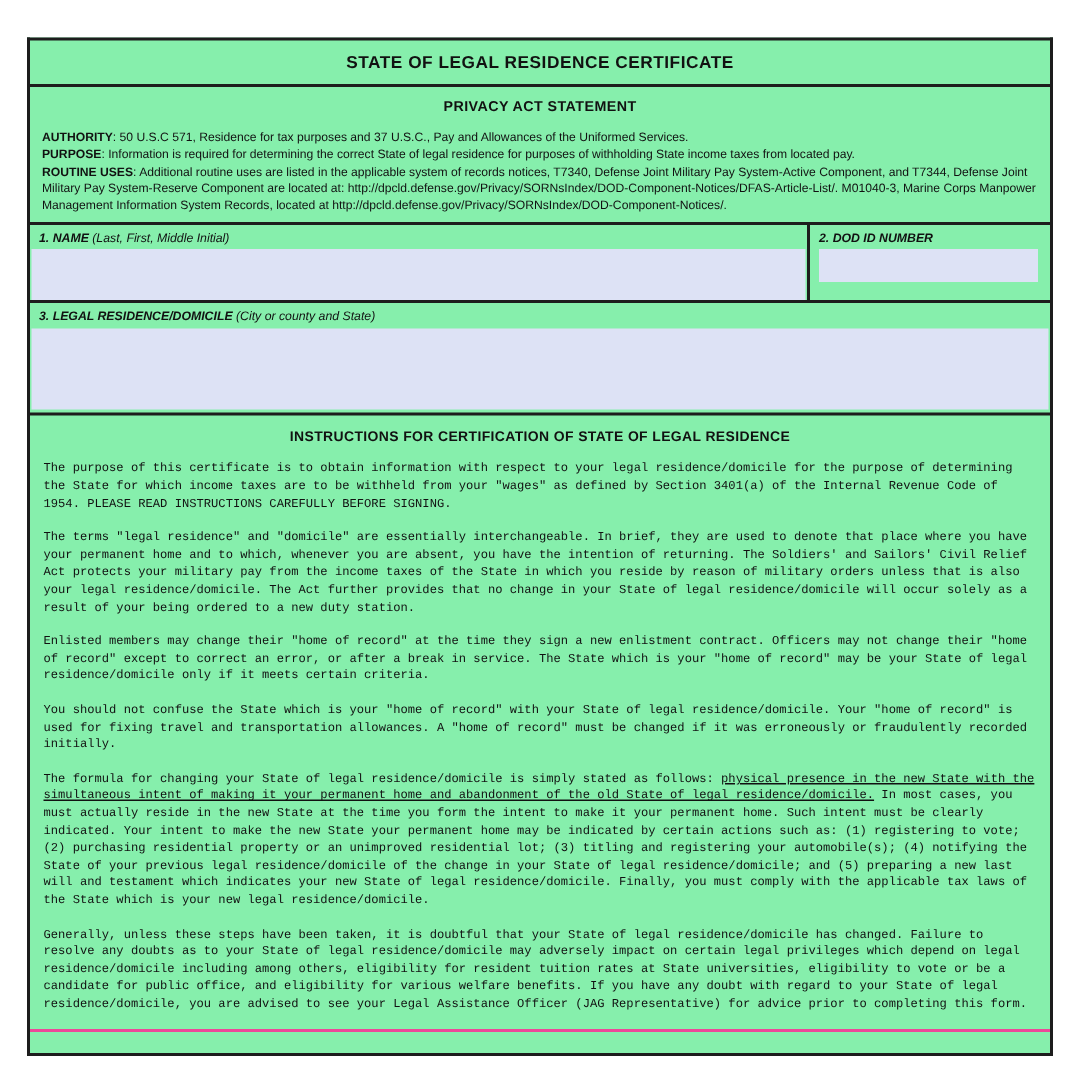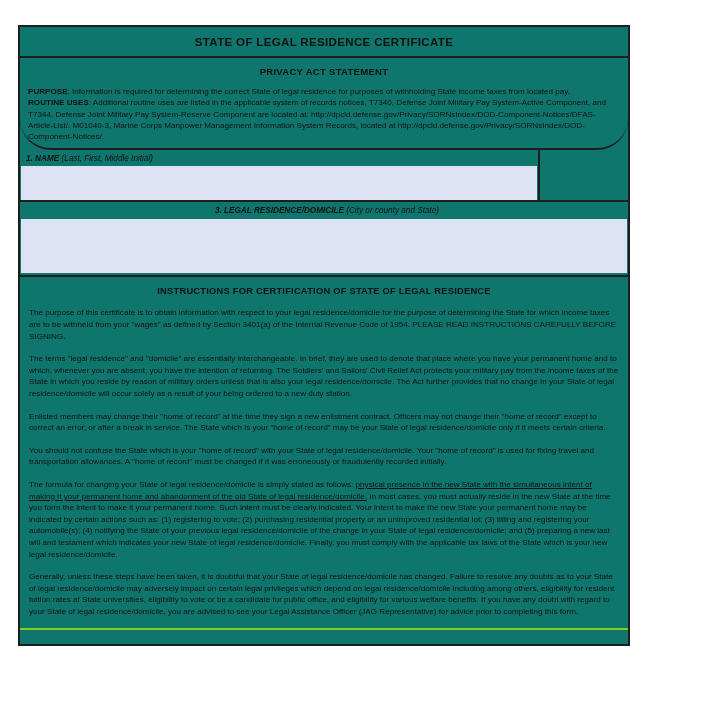--- a/index.html
+++ b/index.html
@@ -18,40 +18,39 @@
     position: absolute;
     left: 0; top: 0;
     width: 720px;
     height: 728px;
     background: #ffffff;
   }
   .form {
     position: absolute;
     left: 18px;
     top: 25px;
-    width: 612px;
+    width: 684px;
     box-sizing: border-box;
     border: 2px solid #1d1d1d;
     border-bottom: none;
-    background: #0f766e;
+    background: #86efac;
   }
   
   .title-bar {
     border-bottom: 2px solid #1d1d1d;
     text-align: center;
     padding: 9px 0 8px 0;
     font-size: 11.5px;
     font-weight: bold;
     letter-spacing: 0.35px;
   }
   
   .privacy-block {
     border-bottom: 2px solid #1d1d1d;
     padding: 0 0 6px 0;
-    border-radius: 31px;
   }
   .privacy-heading {
     text-align: center;
     font-size: 9.5px;
     font-weight: bold;
     letter-spacing: 0.3px;
     padding: 8px 0 9px 0;
   }
   .privacy-body {
     padding: 0 8px 0 8px;
@@ -80,21 +79,20 @@
     height: 50px;
   }
   .field-cell.dodid {
     flex: 1;
     height: 50px;
   }
   .field-cell.domicile {
     width: 100%;
     height: 75px;
     border-bottom: 2px solid #1d1d1d;
-    text-align: center;
   }
   .field-label {
     position: relative;
     z-index: 2;
     font-size: 8.2px;
     padding: 4px 0 0 6px;
     white-space: nowrap;
   }
   .field-label b { font-weight: bold; }
   .field-label span.sub { font-weight: normal; }
@@ -107,38 +105,39 @@
   }
   .input-box.dod-in {
     left: 6px; right: 8px; top: 16px; bottom: 12px;
   }
   .input-box.dom-in {
     left: 1px; right: 1px; top: 17px; bottom: 2px;
   }
 
   
   .instructions {
-    border-bottom: 2px solid #84cc16;
+    border-bottom: 2px solid #ec4899;
     padding: 0 0 10px 0;
   }
   .instr-heading {
     text-align: center;
     font-size: 9.3px;
     font-weight: bold;
     letter-spacing: 0.25px;
     padding: 9px 0 11px 0;
   }
   .instr-body {
     padding: 0 9px;
     font-size: 8.1px;
     line-height: 11.6px;
     text-align: left;
   }
   .instr-body p {
     margin: 0 0 11px 0;
+    font-family: Liberation Mono, monospace;
   }
   .instr-body p:last-child { margin-bottom: 0; }
   .u { text-decoration: underline; }
 
   
   .bottom-stub {
     border-bottom: 2px solid #1d1d1d;
     height: 14px;
   }
 </style>
@@ -148,29 +147,34 @@
 <div class="page">
   <div class="form">
 
     <div class="title-bar">
       <span>STATE OF LEGAL RESIDENCE CERTIFICATE</span>
     </div>
 
     <div class="privacy-block">
       <div class="privacy-heading">PRIVACY ACT STATEMENT</div>
       <div class="privacy-body">
+        <p><span class="lbl">AUTHORITY</span><span>: 50 U.S.C 571, Residence for tax purposes and 37 U.S.C., Pay and Allowances of the Uniformed Services.</span></p>
         <p><span class="lbl">PURPOSE</span><span>:  Information is required for determining the correct State of legal residence for purposes of withholding State income taxes from located pay.</span></p>
         <p><span class="lbl">ROUTINE USES</span><span>:  Additional routine uses are listed in the applicable system of records notices, T7340, Defense Joint Military Pay System-Active Component, and T7344, Defense Joint Military Pay System-Reserve Component are located at: http://dpcld.defense.gov/Privacy/SORNsIndex/DOD-Component-Notices/DFAS-Article-List/.  M01040-3, Marine Corps Manpower Management Information System Records, located at http://dpcld.defense.gov/Privacy/SORNsIndex/DOD-Component-Notices/.</span></p>
       </div>
     </div>
 
     <div class="field-row">
       <div class="field-cell name">
         <div class="field-label"><b>1. </b><b>NAME </b><span class="sub">(Last, First, Middle Initial)</span></div>
         <div class="input-box name-in"></div>
+      </div>
+      <div class="field-cell dodid">
+        <div class="field-label"><b>2. </b><b>DOD ID NUMBER</b></div>
+        <div class="input-box dod-in"></div>
       </div>
     </div>
 
     <div class="field-cell domicile">
       <div class="field-label"><b>3. </b><b>LEGAL RESIDENCE/DOMICILE </b><span class="sub">(City or county and State)</span></div>
       <div class="input-box dom-in"></div>
     </div>
 
     <div class="instructions">
       <div class="instr-heading">INSTRUCTIONS FOR CERTIFICATION OF STATE OF LEGAL RESIDENCE</div>

